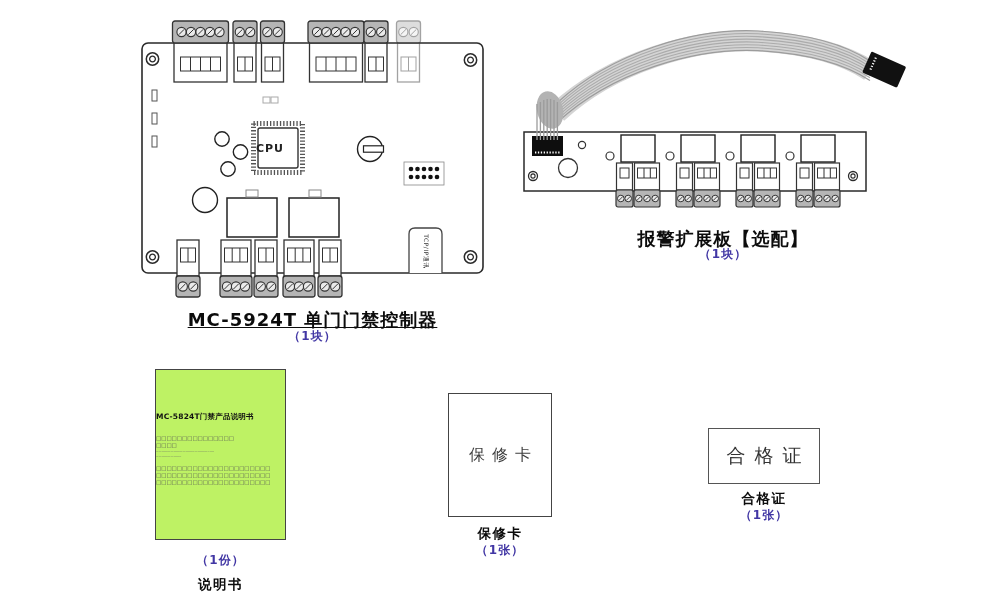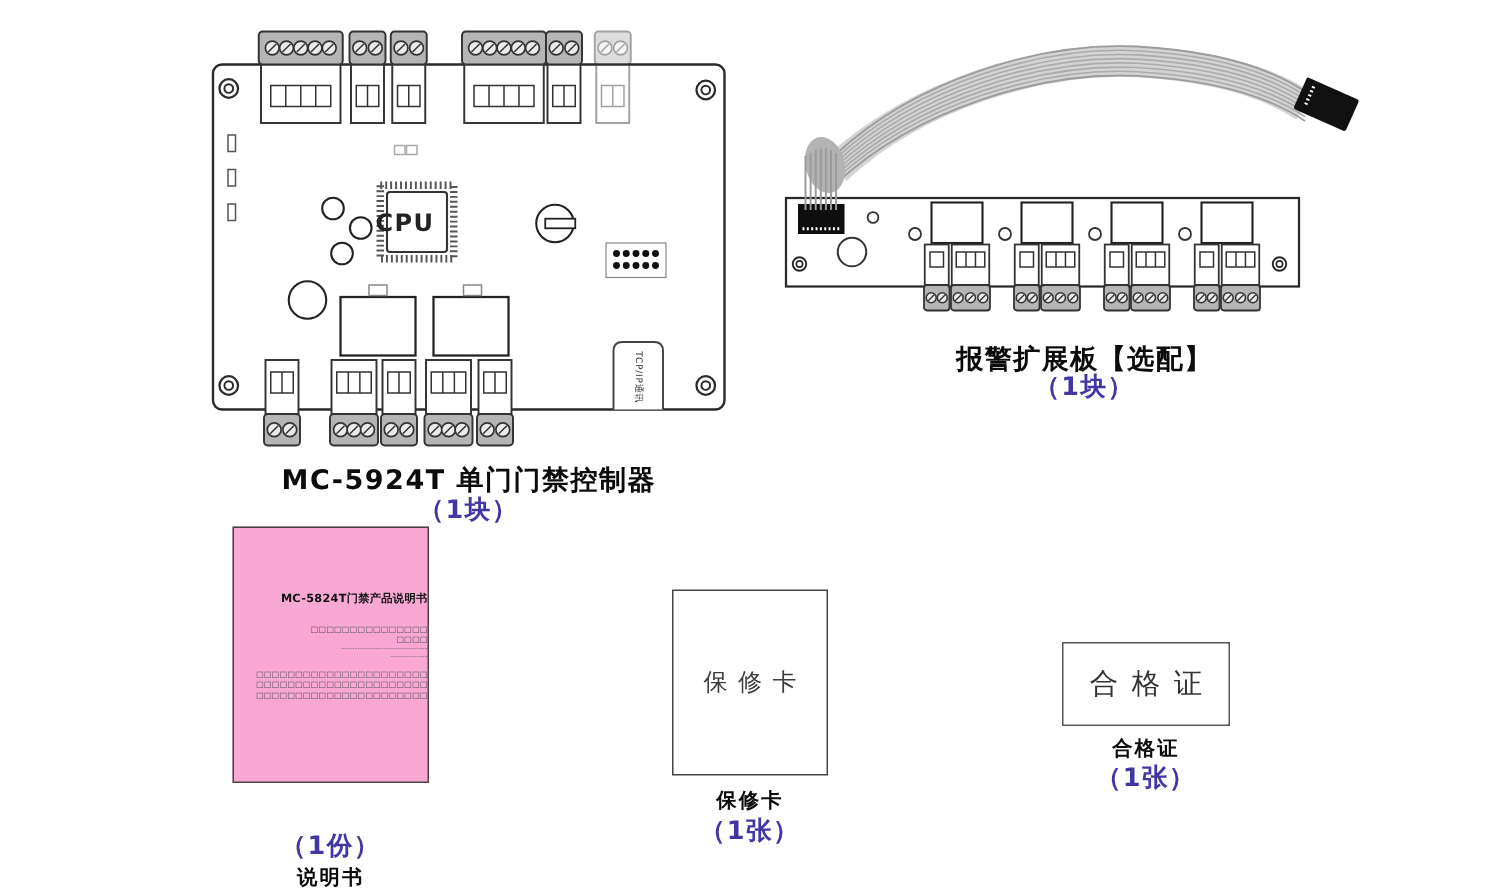--- a/index.html
+++ b/index.html
@@ -2,32 +2,32 @@
 <html><head>
 <meta charset="utf-8">
 <style>
   html,body{margin:0;padding:0;background:#fff;}
   body{width:1000px;height:596px;position:relative;overflow:hidden;
        font-family:"DejaVu Sans","Liberation Sans",sans-serif;color:#111;}
   svg{position:absolute;left:0;top:0;}
   .caption{position:absolute;text-align:center;font-weight:bold;font-size:18px;
            letter-spacing:1px;color:#0c0c0c;}
   .caption.small{font-size:13.5px;letter-spacing:1.5px;}
-  .qty{position:absolute;text-align:center;font-size:17px;font-weight:600;
+  .qty{position:absolute;text-align:center;font-size:12px;font-weight:600;
        letter-spacing:1px;color:#4136a4;}
   .cpu-label{position:absolute;left:258px;top:128px;width:24px;height:40px;
              display:flex;align-items:center;justify-content:center;
-             font-size:16px;font-weight:600;letter-spacing:1px;color:#222;}
+             font-size:11px;font-weight:600;letter-spacing:1px;color:#222;}
   .tcpip-label{position:absolute;left:409px;top:228px;width:33px;height:46px;
                display:flex;align-items:center;justify-content:center;}
   .tcpip-label span{transform:rotate(90deg);white-space:nowrap;font-size:6px;
                     letter-spacing:0.5px;color:#333;}
-  .manual-page{position:absolute;left:155px;top:351px;width:131px;height:171px;
-               border:1.2px solid #444;box-sizing:border-box;background:#f9a8d4;
-               display:flex;flex-direction:column;align-items:flex-end;}
+  .manual-page{position:absolute;left:155px;top:369px;width:131px;height:171px;
+               border:1.2px solid #444;box-sizing:border-box;background:#bef264;
+               display:flex;flex-direction:column;align-items:flex-start;}
   .m-title{margin-top:42px;font-size:7.5px;font-weight:bold;letter-spacing:0.2px;color:#111;}
   .m-row{font-size:5.5px;line-height:7px;letter-spacing:0;color:#555;white-space:nowrap;}
   .m-row.first{margin-top:13px;}
   .m-dots{font-size:5px;line-height:5px;color:#666;letter-spacing:-0.5px;white-space:nowrap;}
   .m-row.block{margin-top:0;}
   .m-gap{margin-top:6px;}
   .warranty-card{position:absolute;left:448px;top:393px;width:104px;height:124px;
                  border:1.3px solid #444;box-sizing:border-box;background:#fff;
                  display:flex;align-items:center;justify-content:center;
                  font-family:"DejaVu Serif","Liberation Serif",serif;
@@ -258,21 +258,21 @@
       <line x1="871.5" y1="62" x2="871.5" y2="77" stroke="#fff" stroke-width="2.2" stroke-dasharray="1.2 1.8"></line>
     </g>
   </g>
 </svg>
 
 <div class="cpu-label">CPU</div>
 <div class="tcpip-label">
     <span>TCP/IP通讯</span>
   </div>
 
-<div class="caption" style="left:142px;top:308px;width:341px;">MC-5924T 单门门禁控制器</div>
+<div class="caption" style="left:142px;top:308px;width:341px;text-decoration:underline;">MC-5924T 单门门禁控制器</div>
 <div class="qty" style="left:142px;top:328px;width:341px;">（1块）</div>
 
 <div class="caption" style="left:573px;top:227px;width:300px;">报警扩展板【选配】</div>
 <div class="qty" style="left:573px;top:246px;width:300px;">（1块）</div>
 
 <div class="manual-page">
   <div class="m-title">MC-5824T门禁产品说明书</div>
   <div class="m-row first">□□□□□□□□□□□□□□□</div>
   <div class="m-row block">□□□□</div>
   <div class="m-dots">·····················································</div>

